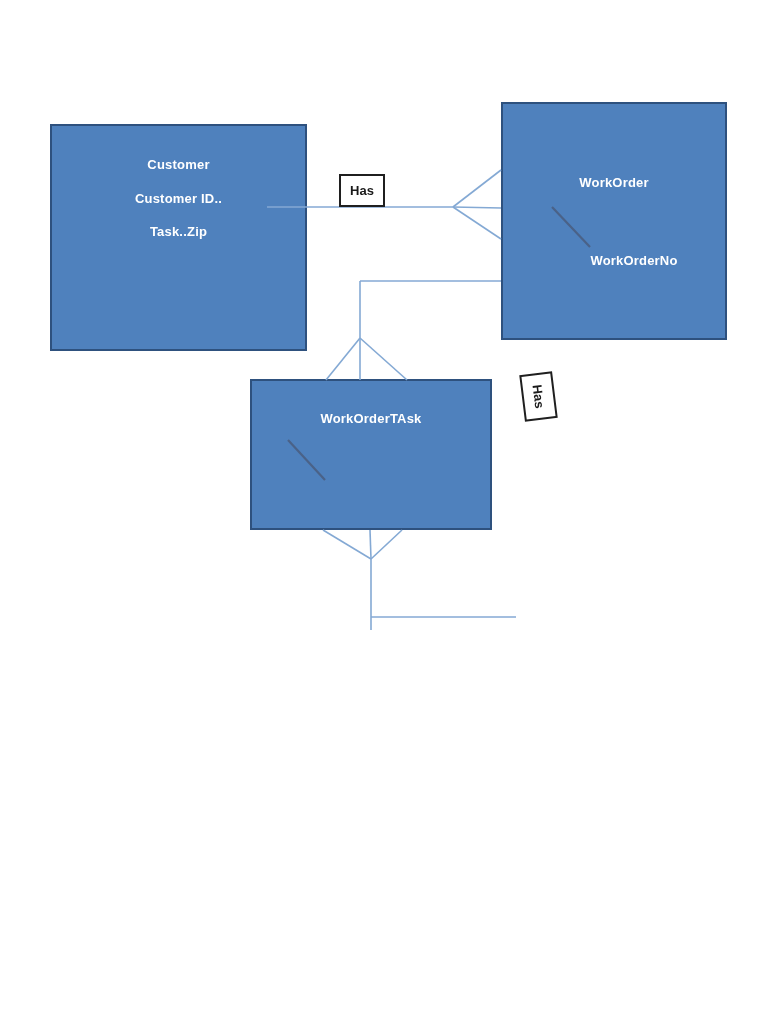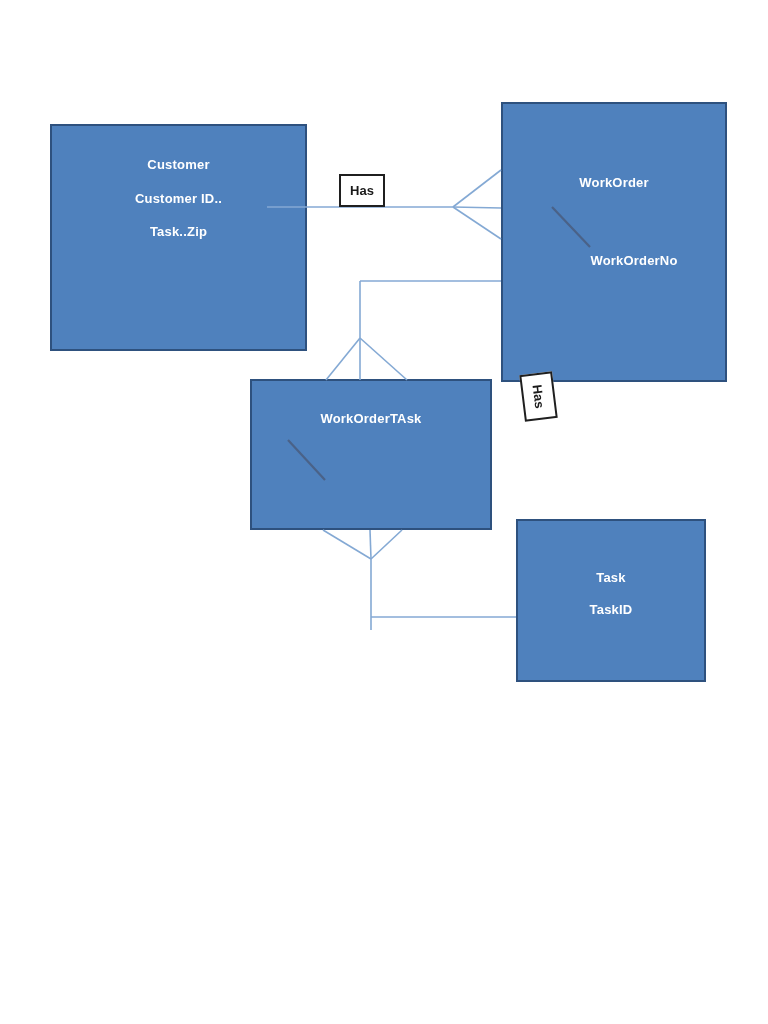--- a/index.html
+++ b/index.html
@@ -50,33 +50,29 @@
 <body>
 
 <div class="page">
 
   <div class="entity" style="left:2px; top:124px; width:257px; height:227px;margin-left:48px;">
     <div class="entity-text" style="top:29px;">Customer</div>
     <div class="entity-text" style="top:63px;">Customer ID..</div>
     <div class="entity-text" style="top:96px;">Task..Zip</div>
   </div>
 
-  <div class="entity" style="left:501px; top:102px; width:226px; height:280px;">
+  <div class="entity" style="left:501px; top:102px; width:226px; height:238px;">
     <div class="entity-text" style="top:69px;">WorkOrder</div>
     <div class="entity-text" style="top:132px; transform:translateX(20px);margin-top:15px;">WorkOrderNo</div>
   </div>
 
   <div class="entity" style="left:250px; top:379px; width:242px; height:151px;">
     <div class="entity-text" style="top:28px;">WorkOrderTAsk</div>
   </div>
 
-  <div class="entity" style="left:516px; top:519px; width:190px; height:163px;">
-    <div class="entity-text" style="top:47px;">Task</div>
-    <div class="entity-text" style="top:79px;">TaskID</div>
-  </div>
 
   <svg class="overlay" width="768" height="1024" viewBox="0 0 768 1024">
 
     <line class="connector" x1="267" y1="207" x2="453" y2="207"></line>
     <line class="connector" x1="453" y1="207" x2="501" y2="170"></line>
     <line class="connector" x1="453" y1="207" x2="501" y2="208"></line>
     <line class="connector" x1="453" y1="207" x2="501" y2="239"></line>
 
     <line class="connector" x1="360" y1="281" x2="501" y2="281"></line>
     <line class="connector" x1="360" y1="281" x2="360" y2="338"></line>

